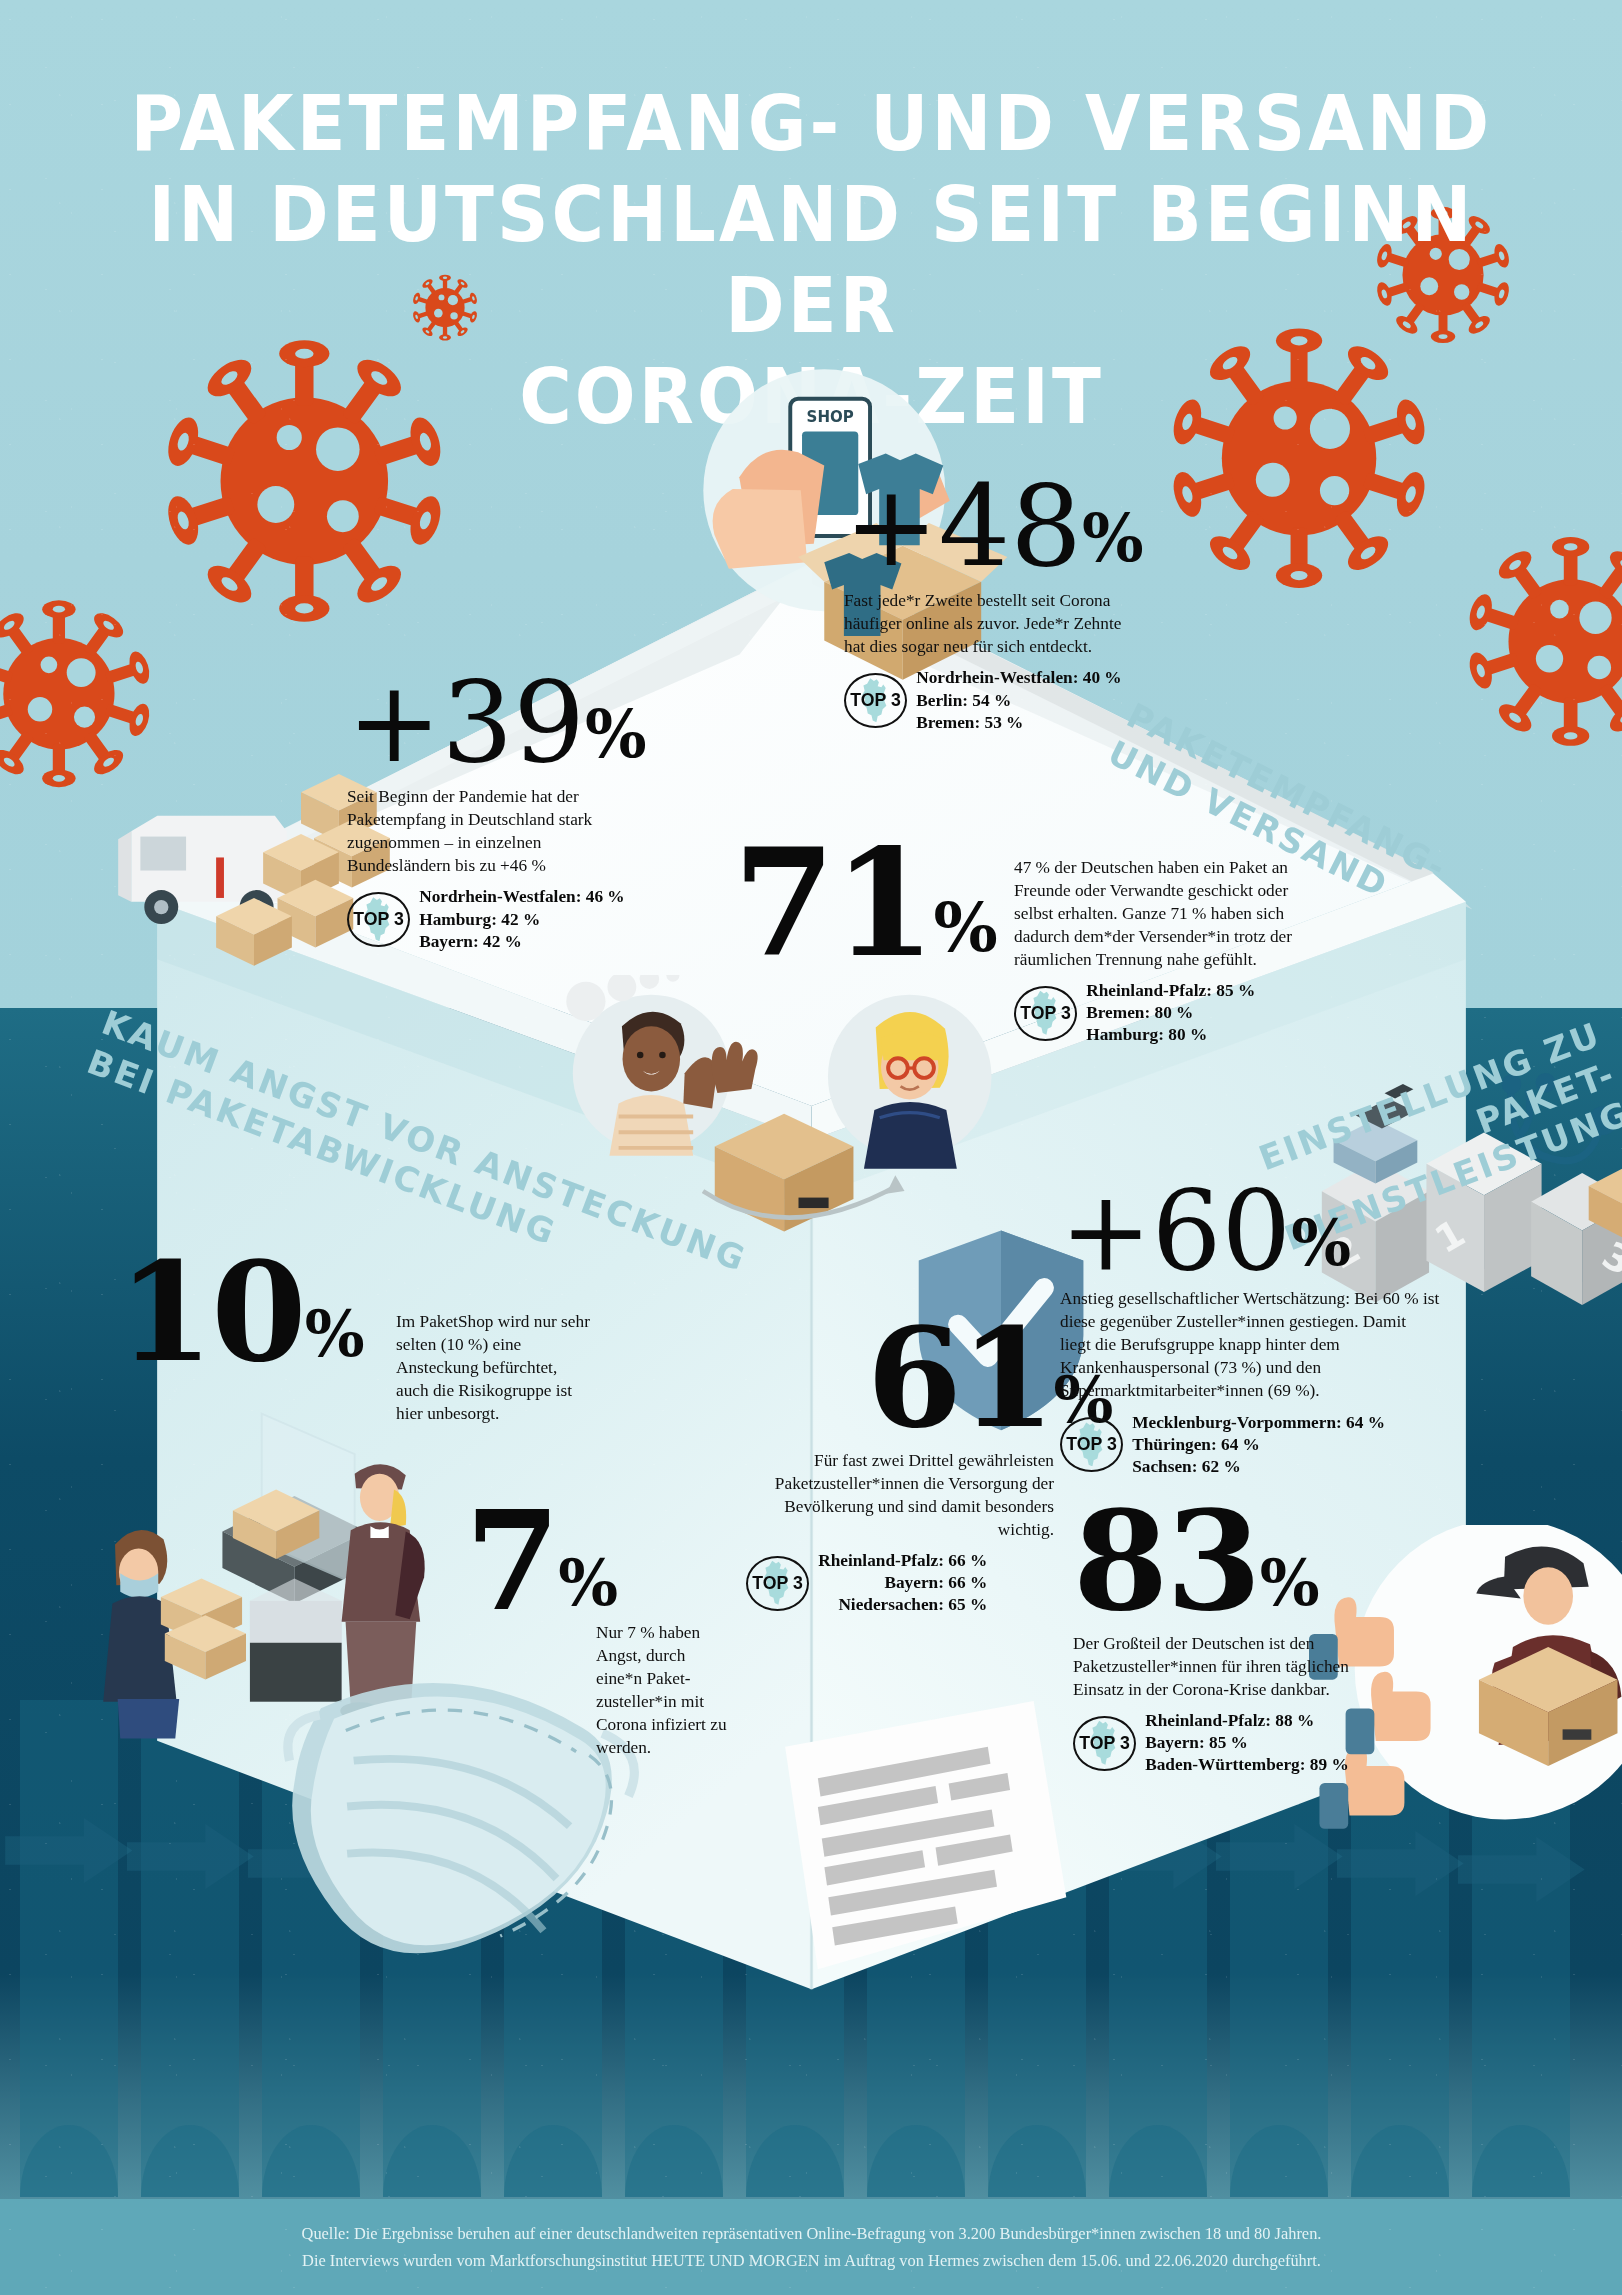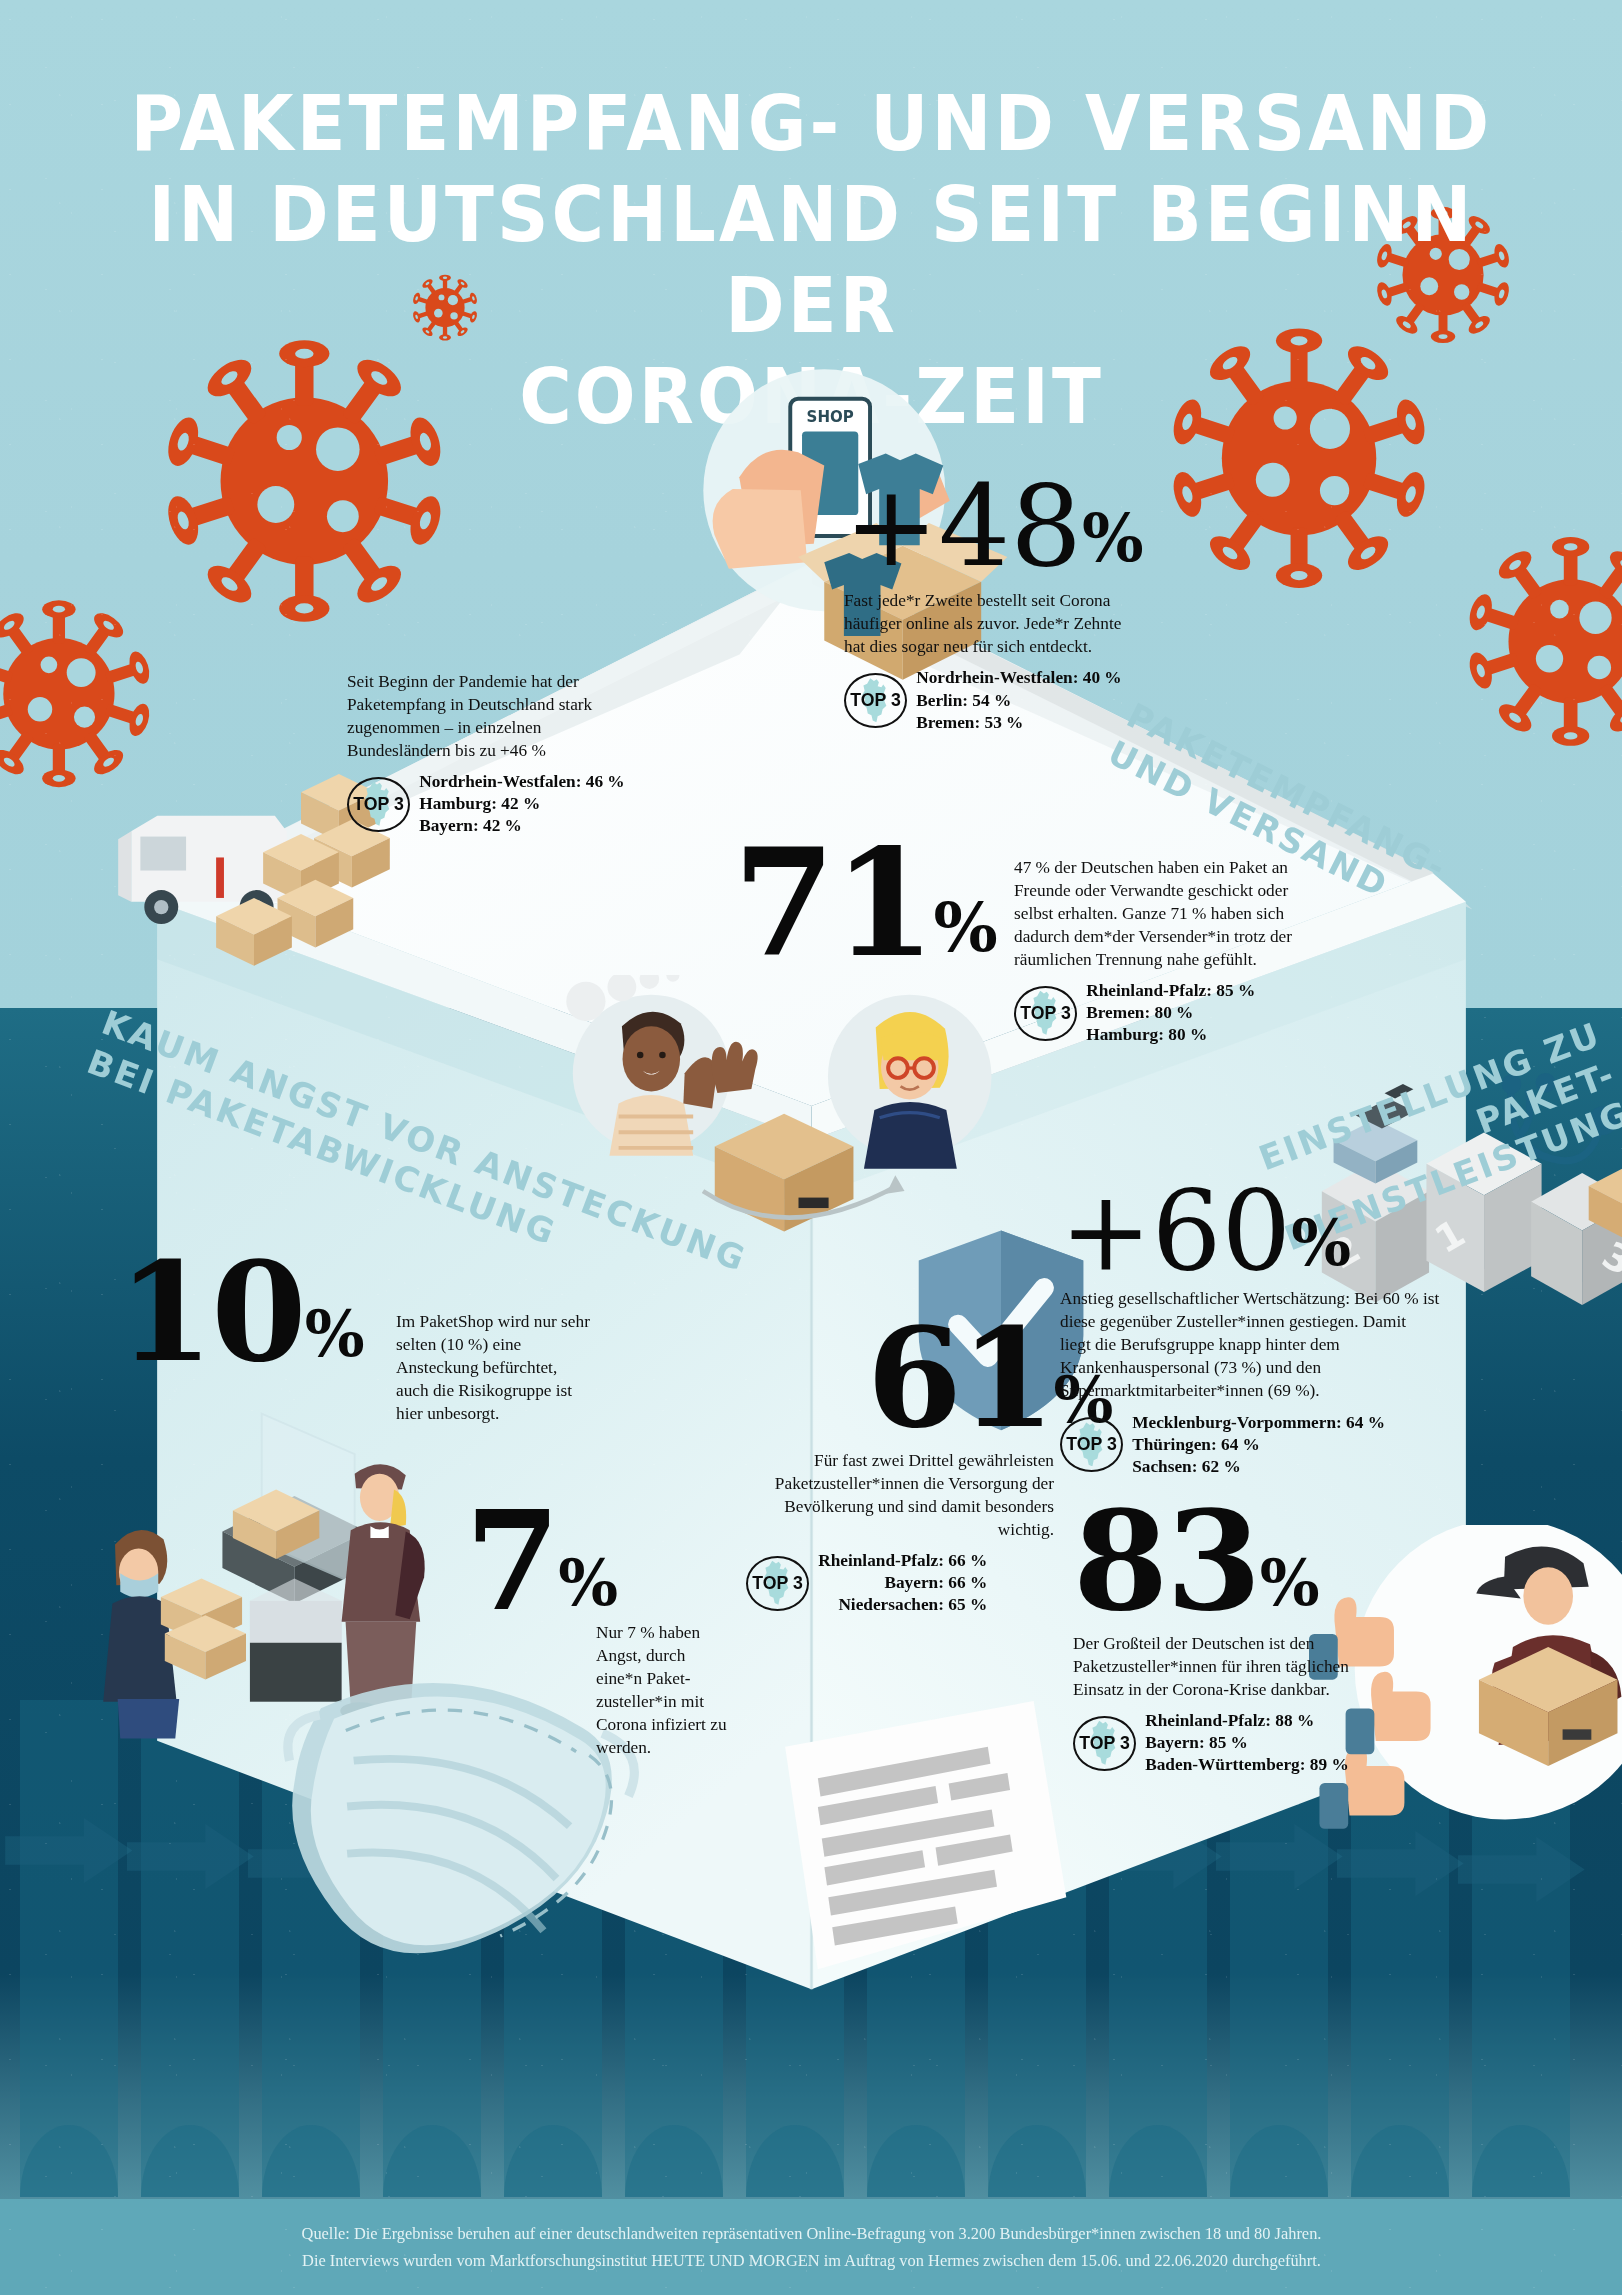--- a/index.html
+++ b/index.html
@@ -505,20 +505,23 @@
       </div>
       <div>
         <div class="top3row">Nordrhein-Westfalen: 40 %</div>
         <div class="top3row">Berlin: 54 %</div>
         <div class="top3row">Bremen: 53 %</div>
       </div>
     </div>
   </div>
 
   <div class="statblock" style="left:347px;top:654px;width:366px;">
+    <div class="bignum" style="font-size:141px;">
+      <span class="plus">+39</span><span class="pct">%</span>
+    </div>
     <div class="body-txt" style="margin-top:15.7px;width:281px;">Seit Beginn der Pandemie hat der Paketempfang in Deutschland stark zugenommen – in einzelnen Bundesländern bis zu +46 %</div>
     <div class="t3wrap">
       <div class="top3">
         <div class="ring"></div>
         <div class="map"></div>
         <div class="lbl">TOP 3</div>
       </div>
       <div>
         <div class="top3row">Nordrhein-Westfalen: 46 %</div>
         <div class="top3row">Hamburg: 42 %</div>

